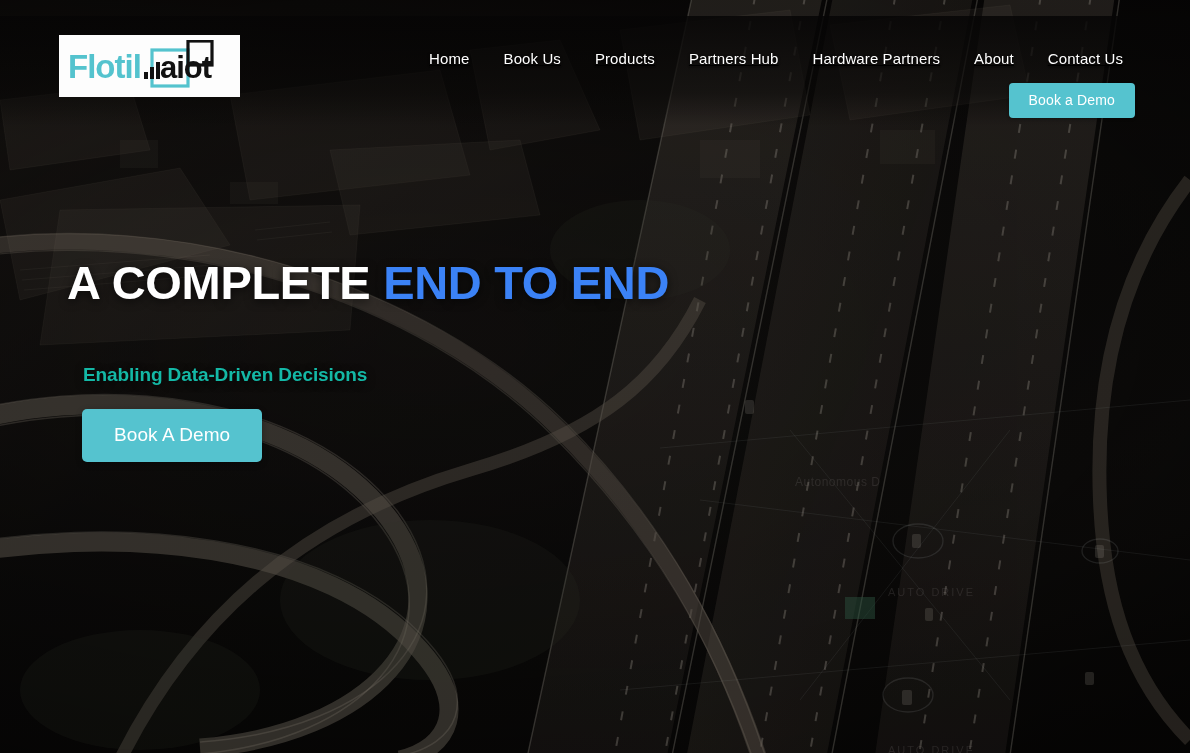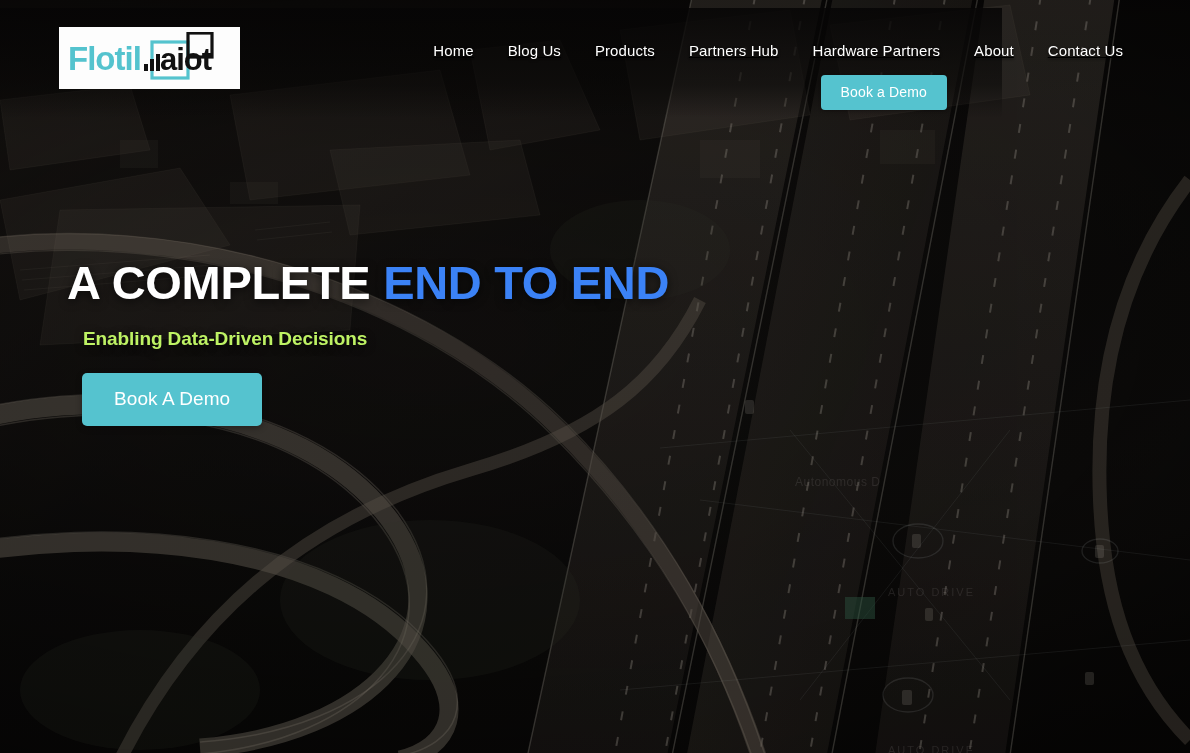--- a/index.html
+++ b/index.html
@@ -39,21 +39,21 @@
     user-select:none;
     white-space:nowrap;
     margin-top:16px;
   }
   .bg-text.t1 { left:795px; top:459px; font-size:12px; }
   .bg-text.t2 { left:888px; top:570px; font-size:11px; letter-spacing:2px; }
   .bg-text.t3 { left:888px; top:728px; font-size:11px; letter-spacing:2px; }
 
   
   .header {
-    position:absolute; left:0; top:8px; width:1002px; height:110px;
+    position:absolute; left:0; top:16px; width:1190px; height:110px;
     z-index:20;
   }
   .header-shade {
     position:absolute; inset:0;
     background:linear-gradient(180deg, rgba(6,5,5,0.86) 0%, rgba(8,7,6,0.55) 70%, rgba(8,7,6,0.0) 100%);
     pointer-events:none;
   }
 
   .logo-box {
     position:absolute; left:59px; top:19px;
@@ -105,25 +105,25 @@
     font-size:47px;
     line-height:50px;
     font-weight:700;
     color:#ffffff;
     letter-spacing:-0.3px;
     text-shadow:0 2px 10px rgba(0,0,0,0.62);
     font-family:"Liberation Sans", sans-serif;
   }
   .hero h1 .accent { color:#3b82f6; }
   .hero .sub {
-    margin-top:20px;
+    margin-top:56px;
     margin-left:16px;
     font-size:19px;
     font-weight:700;
-    color:#bef264;
+    color:#14b8a6;
     letter-spacing:-0.1px;
     text-shadow:0 2px 8px rgba(0,0,0,0.6);
   }
   .btn-demo-hero {
     margin-top:23px;
     margin-left:15px;
     display:inline-block;
     background:#55c3cf;
     color:#ffffff;
     font-size:19px;
@@ -297,21 +297,21 @@
           <rect x="84" y="27" width="4" height="12"></rect>
           <rect x="90" y="22" width="4" height="17"></rect>
         </g>
 
         <text x="94" y="38" font-family="Liberation Sans, sans-serif" font-size="31" font-weight="700" fill="#111111" letter-spacing="-1">aiot</text>
       </svg>
     </div>
 
     <nav class="nav">
       <a href="#">Home</a>
-      <a href="#">Blog Us</a>
+      <a href="#">Book Us</a>
       <a href="#">Products</a>
       <a href="#">Partners Hub</a>
       <a href="#">Hardware Partners</a>
       <a href="#">About</a>
       <a href="#">Contact Us</a>
     </nav>
 
     <button class="btn-demo-top">Book a Demo</button>
   </div>
 

